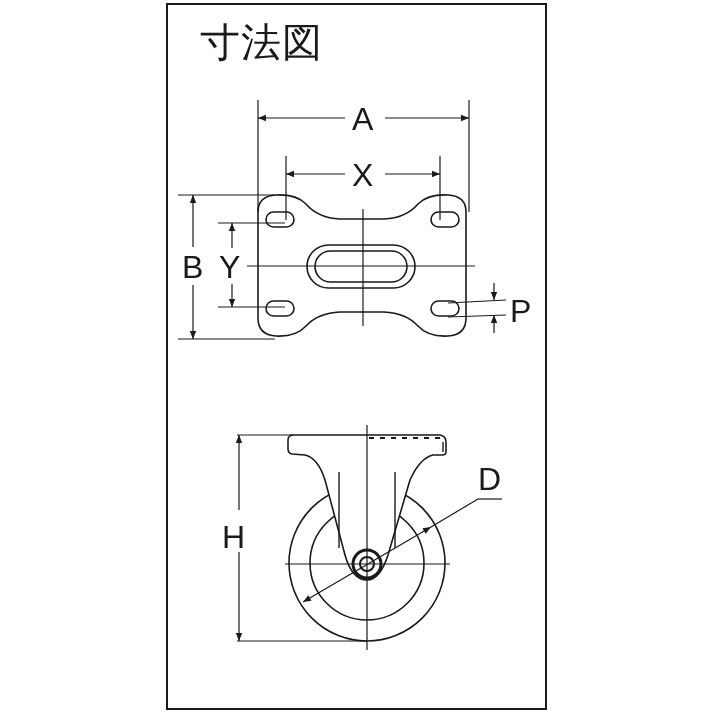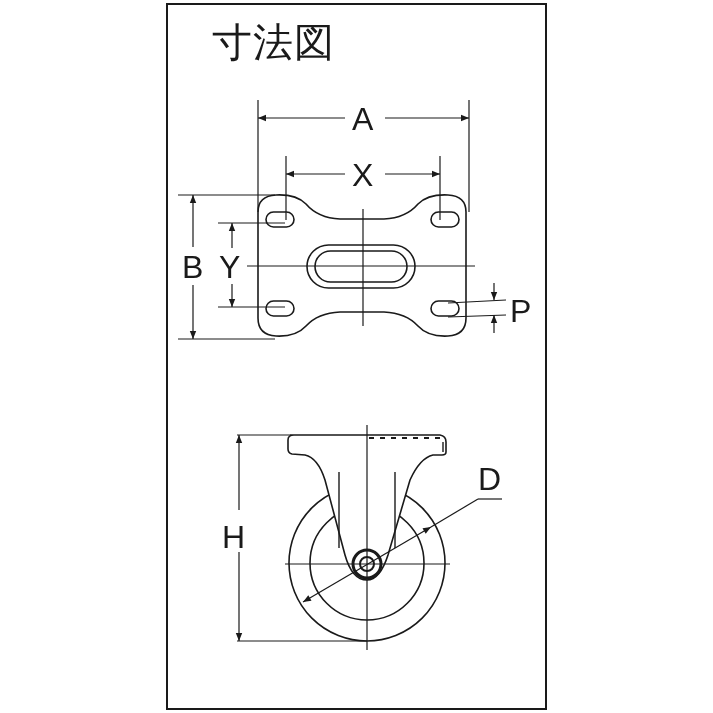--- a/index.html
+++ b/index.html
@@ -2,21 +2,21 @@
 <html><head>
 <meta charset="utf-8">
 <style>
   html, body { margin: 0; padding: 0; background: #ffffff; }
   body { width: 713px; height: 713px; position: relative; overflow: hidden; }
   .frame {
     position: absolute; left: 166px; top: 3px; width: 377px; height: 703px;
     border: 2px solid #1a1a1a; background: #ffffff;
   }
   .title {
-    position: absolute; left: 212px; top: 22px;
+    position: absolute; left: 200px; top: 22px;
     font-family: "DejaVu Sans", sans-serif; font-size: 40px; color: #1a1a1a;
     letter-spacing: 1px; line-height: 1;
   }
   svg.drawing { position: absolute; left: 0; top: 0; }
   .lbl { font-family: "Liberation Sans", sans-serif; fill: #1a1a1a; }
 </style>
 </head>
 <body>
 
 <div class="frame"></div>

